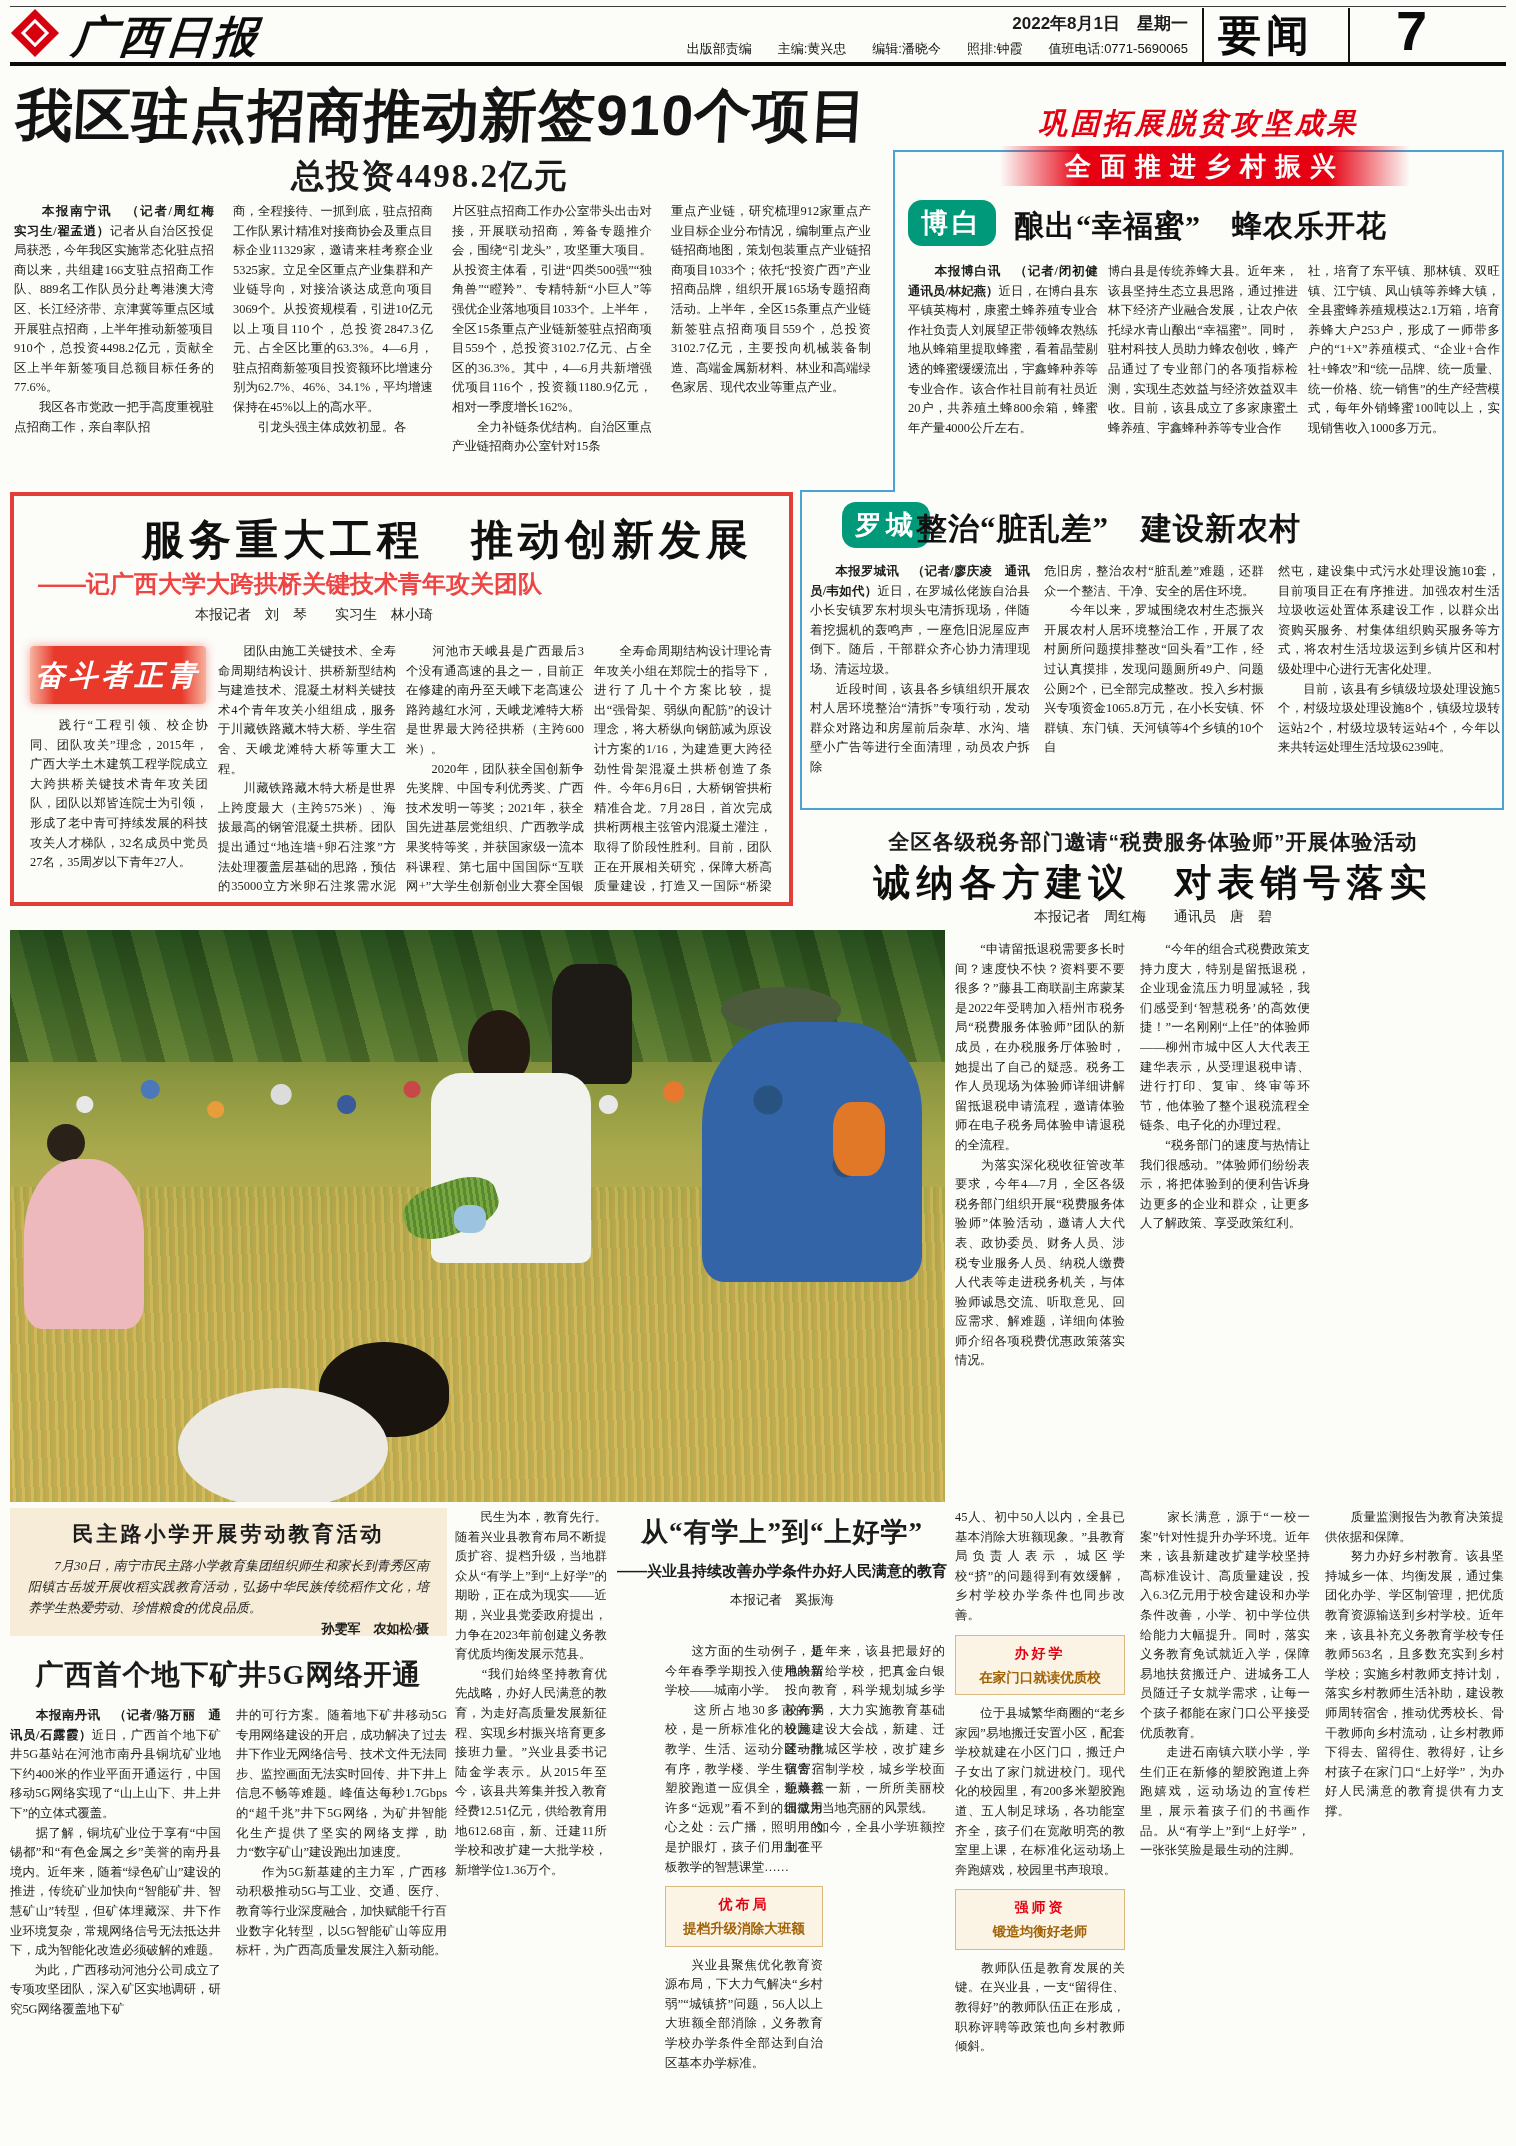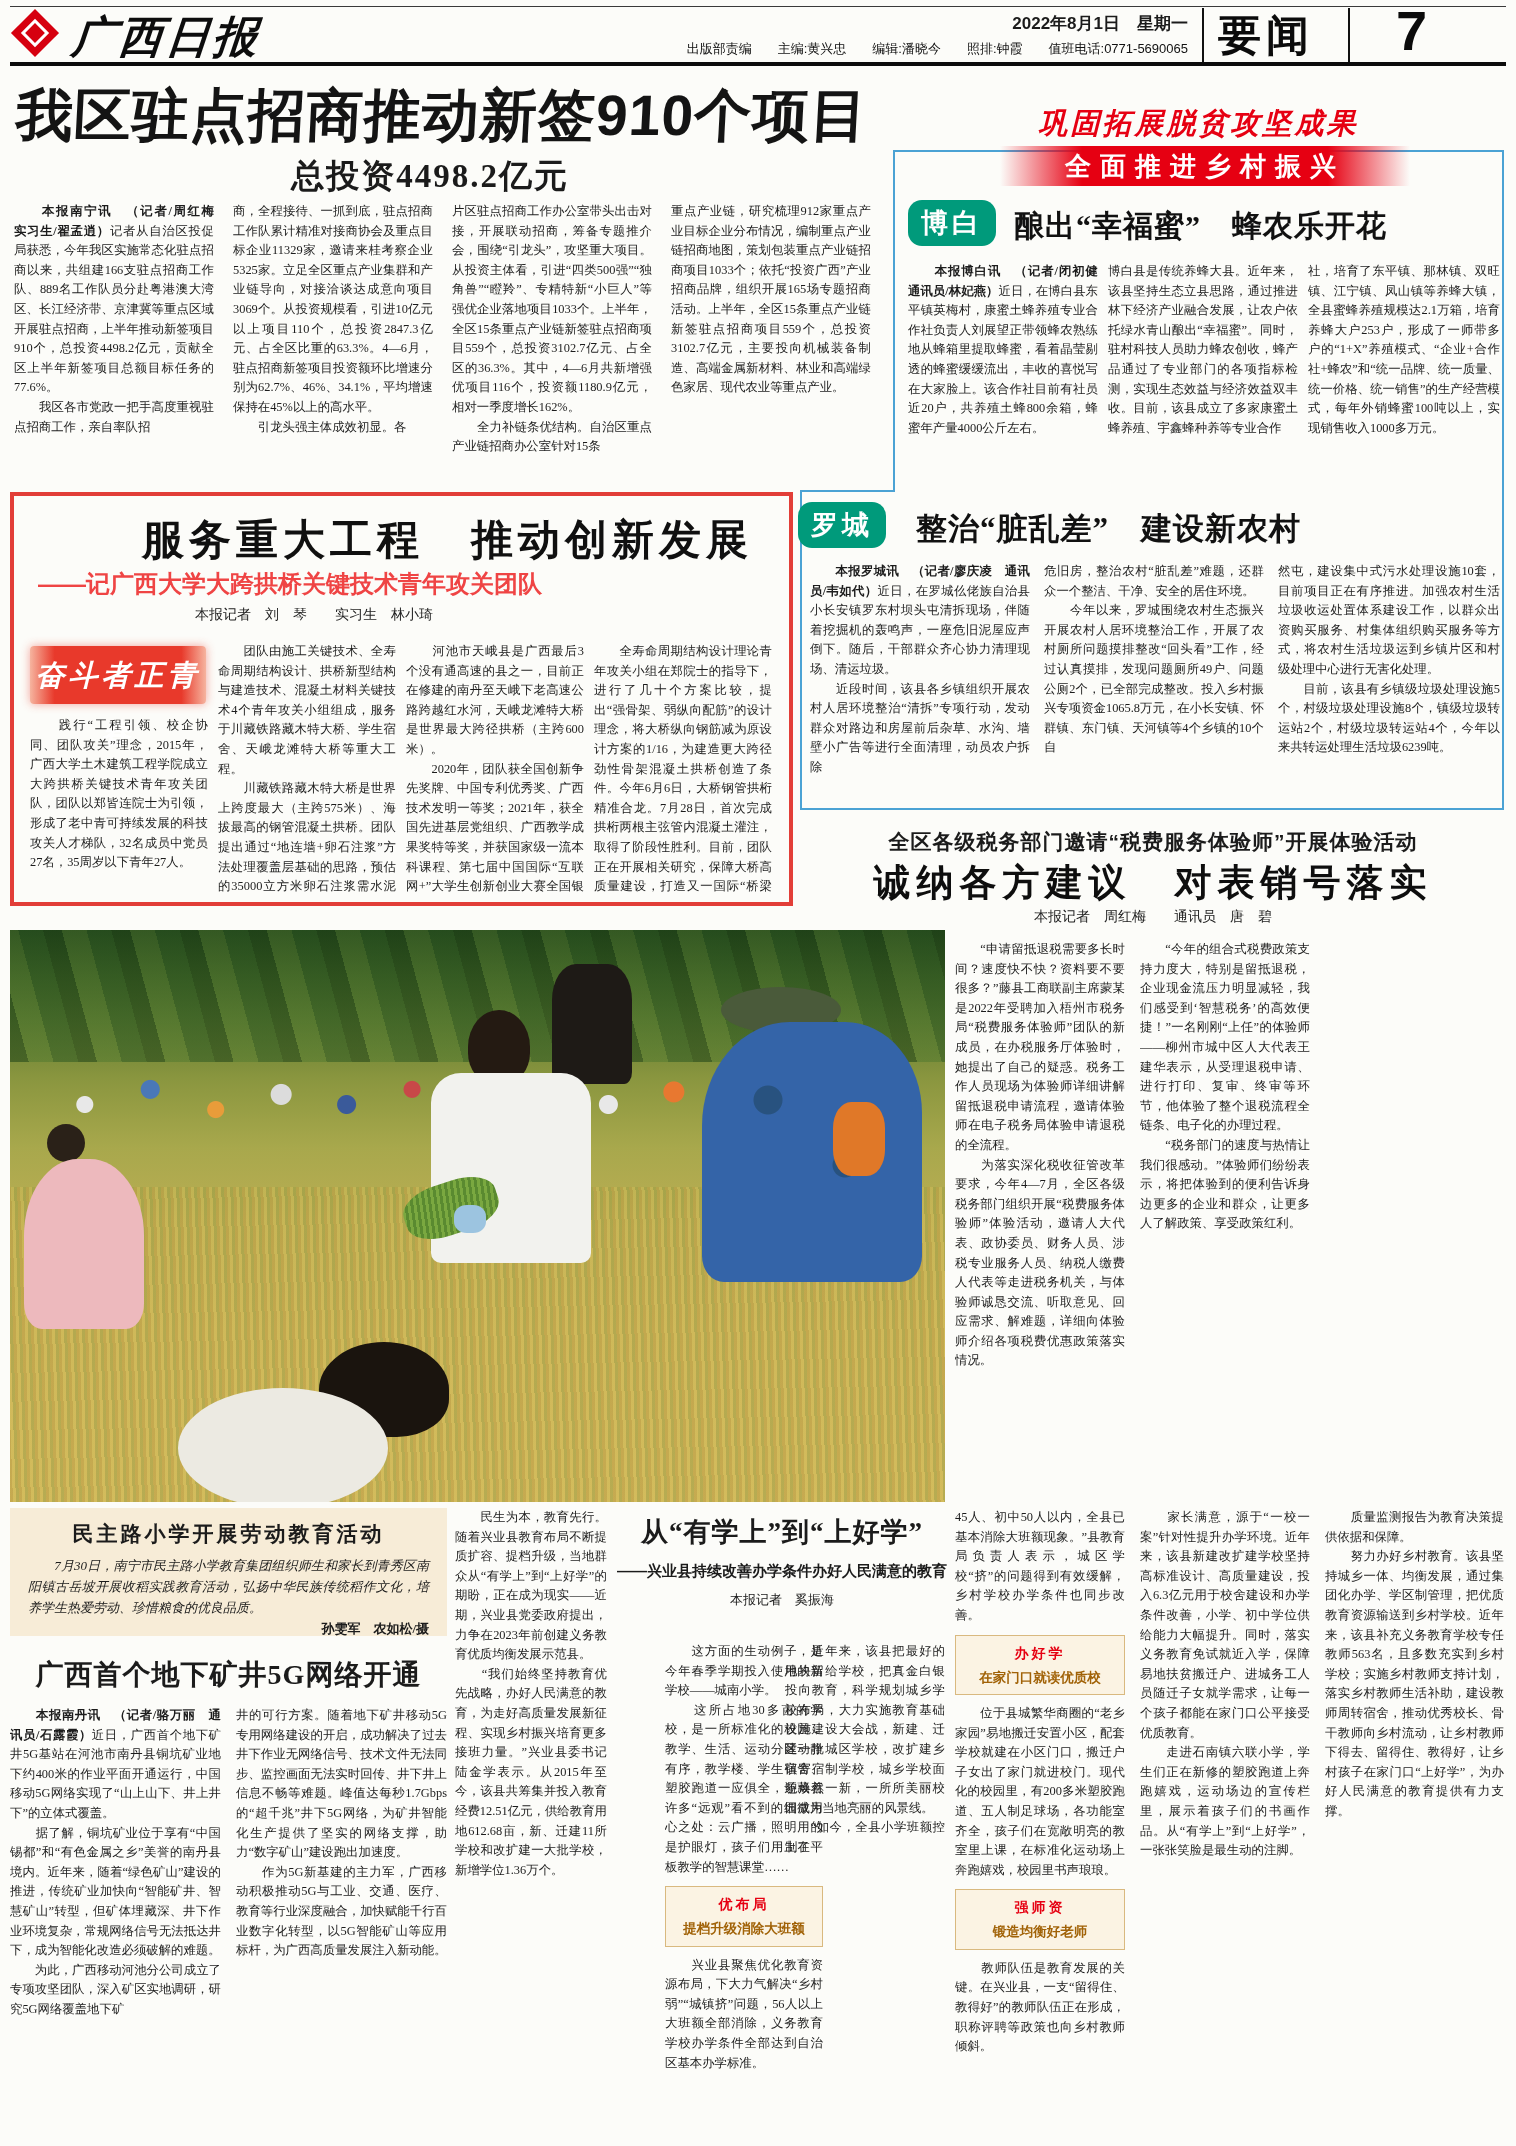--- a/index.html
+++ b/index.html
@@ -127,25 +127,25 @@
   <div class="abs rural-kicker" style="left:893px;top:104px;width:611px;">巩固拓展脱贫攻坚成果</div>
 
   <div class="abs frame-blue-top" style="left:893px;top:150px;width:611px;height:342px;"></div>
   <div class="abs frame-blue-bottom" style="left:800px;top:492px;width:704px;height:318px;"></div>
   <div class="abs blue-seg" style="left:800px;top:490px;width:95px;height:2px;"></div>
 
   <div class="abs sans rural-banner" style="left:1000px;top:146px;width:410px;">全面推进乡村振兴</div>
 
   <div class="abs sans teal-badge" style="left:908px;top:200px;">博白</div>
   <div class="abs town-headline" style="left:1014px;top:206px;">酿出“幸福蜜”　蜂农乐开花</div>
-  <div class="abs coltext" style="left:908px;top:262px;width:190px;height:218px;"><b>　　本报博白讯　（记者/闭初健　通讯员/林妃燕）</b><span>近日，在博白县东平镇英梅村，康蜜土蜂养殖专业合作社负责人刘展望正带领蜂农熟练地从蜂箱里提取蜂蜜，看着晶莹剔透的蜂蜜缓缓流出，丰收的喜悦写在大家脸上。该合作社目前有社员近20户，共养殖土蜂800余箱，蜂蜜年产量4000公斤左右。</span></div>
+  <div class="abs coltext" style="left:908px;top:262px;width:190px;height:218px;"><b>　　本报博白讯　（记者/闭初健　通讯员/林妃燕）</b><span>近日，在博白县东平镇英梅村，康蜜土蜂养殖专业合作社负责人刘展望正带领蜂农熟练地从蜂箱里提取蜂蜜，看着晶莹剔透的蜂蜜缓缓流出，宇鑫蜂种养等专业合作。该合作社目前有社员近20户，共养殖土蜂800余箱，蜂蜜年产量4000公斤左右。</span></div>
   <div class="abs coltext" style="left:1108px;top:262px;width:190px;height:218px;">博白县是传统养蜂大县。近年来，该县坚持生态立县思路，通过推进林下经济产业融合发展，让农户依托绿水青山酿出“幸福蜜”。同时，驻村科技人员助力蜂农创收，蜂产品通过了专业部门的各项指标检测，实现生态效益与经济效益双丰收。目前，该县成立了多家康蜜土蜂养殖、宇鑫蜂种养等专业合作</div>
   <div class="abs coltext" style="left:1308px;top:262px;width:192px;height:218px;">社，培育了东平镇、那林镇、双旺镇、江宁镇、凤山镇等养蜂大镇，全县蜜蜂养殖规模达2.1万箱，培育养蜂大户253户，形成了一师带多户的“1+X”养殖模式、“企业+合作社+蜂农”和“统一品牌、统一质量、统一价格、统一销售”的生产经营模式，每年外销蜂蜜100吨以上，实现销售收入1000多万元。</div>
 
-  <div class="abs sans teal-badge" style="left:798px;top:502px;">罗城</div>
+  <div class="abs sans teal-badge" style="left:842px;top:502px;">罗城</div>
   <div class="abs town-headline" style="left:916px;top:508px;font-size:31px;">整治“脏乱差”　建设新农村</div>
   <div class="abs coltext" style="left:810px;top:562px;width:220px;height:240px;"><b>　　本报罗城讯　（记者/廖庆凌　通讯员/韦如代）</b><span>近日，在罗城仫佬族自治县小长安镇罗东村坝头屯清拆现场，伴随着挖掘机的轰鸣声，一座危旧泥屋应声倒下。随后，干部群众齐心协力清理现场、清运垃圾。
 　　近段时间，该县各乡镇组织开展农村人居环境整治“清拆”专项行动，发动群众对路边和房屋前后杂草、水沟、墙壁小广告等进行全面清理，动员农户拆除</span></div>
   <div class="abs coltext" style="left:1044px;top:562px;width:220px;height:240px;">危旧房，整治农村“脏乱差”难题，还群众一个整洁、干净、安全的居住环境。
 　　今年以来，罗城围绕农村生态振兴开展农村人居环境整治工作，开展了农村厕所问题摸排整改“回头看”工作，经过认真摸排，发现问题厕所49户、问题公厕2个，已全部完成整改。投入乡村振兴专项资金1065.8万元，在小长安镇、怀群镇、东门镇、天河镇等4个乡镇的10个自</div>
   <div class="abs coltext" style="left:1278px;top:562px;width:222px;height:240px;">然屯，建设集中式污水处理设施10套，目前项目正在有序推进。加强农村生活垃圾收运处置体系建设工作，以群众出资购买服务、村集体组织购买服务等方式，将农村生活垃圾运到乡镇片区和村级处理中心进行无害化处理。
 　　目前，该县有乡镇级垃圾处理设施5个，村级垃圾处理设施8个，镇级垃圾转运站2个，村级垃圾转运站4个，今年以来共转运处理生活垃圾6239吨。</div>
 
   <div class="abs frame-red" style="left:10px;top:492px;width:783px;height:414px;">
     <div class="abs youth-title" style="left:0;top:16px;width:775px;padding-left:46px;">服务重大工程　推动创新发展</div>

